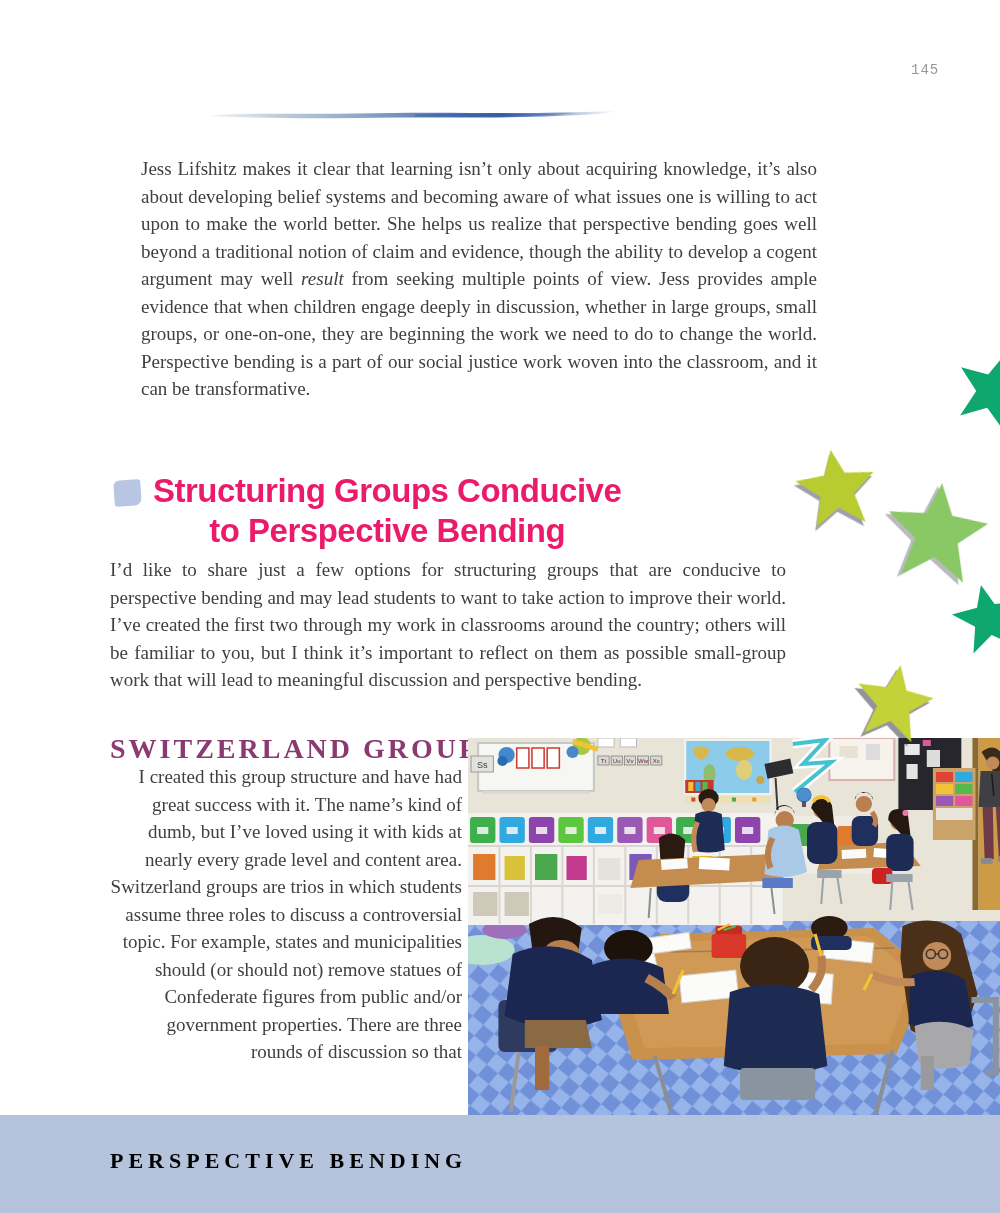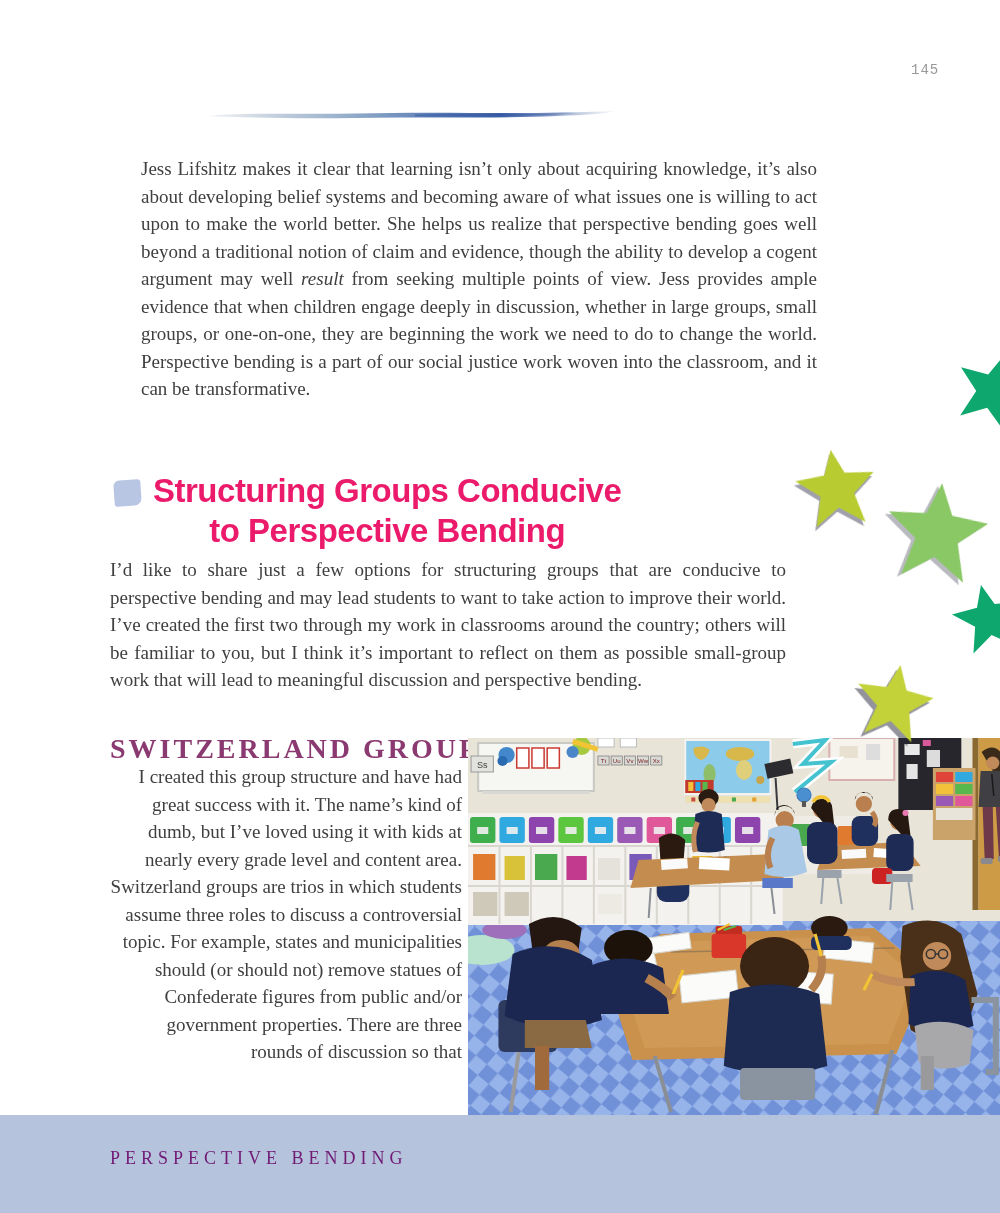--- a/index.html
+++ b/index.html
@@ -26,21 +26,21 @@
   .s1{left:952px;top:351px;width:82px;height:78px;transform:rotate(18deg);}
   .s2{left:793px;top:447px;width:86px;height:82px;transform:rotate(-8deg);
       filter:drop-shadow(-2px 4px 0 rgba(45,45,70,.45));}
   .s3{left:882px;top:480px;width:110px;height:104px;transform:rotate(6deg);
       filter:drop-shadow(-4px 3px 0 rgba(125,130,140,.55));}
   .s4{left:950px;top:582px;width:76px;height:72px;transform:rotate(-12deg);}
   .s5{left:853px;top:662px;width:82px;height:80px;transform:rotate(10deg);
       filter:drop-shadow(-3px 5px 0 rgba(40,40,60,.5));}
   footer.band{position:absolute;left:0;top:1115px;width:1000px;height:98px;background:#b6c3dc;z-index:2;}
   .running-head{position:absolute;left:110px;top:33px;font-family:"Liberation Serif",serif;
-      font-size:18px;letter-spacing:5px;color:#701a75;}
+      font-size:22px;letter-spacing:5px;color:#000000;font-weight:bold;}
   em{font-style:italic;}
 </style>
 </head>
 <body>
 
 <div class="page">
 
   <div class="page-number">145</div>
 
   <svg class="brush" viewBox="0 0 412 20" preserveAspectRatio="none">

